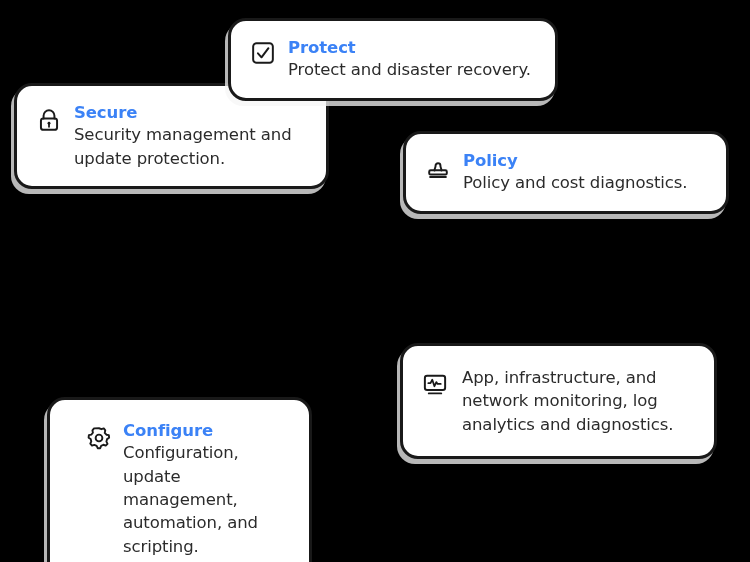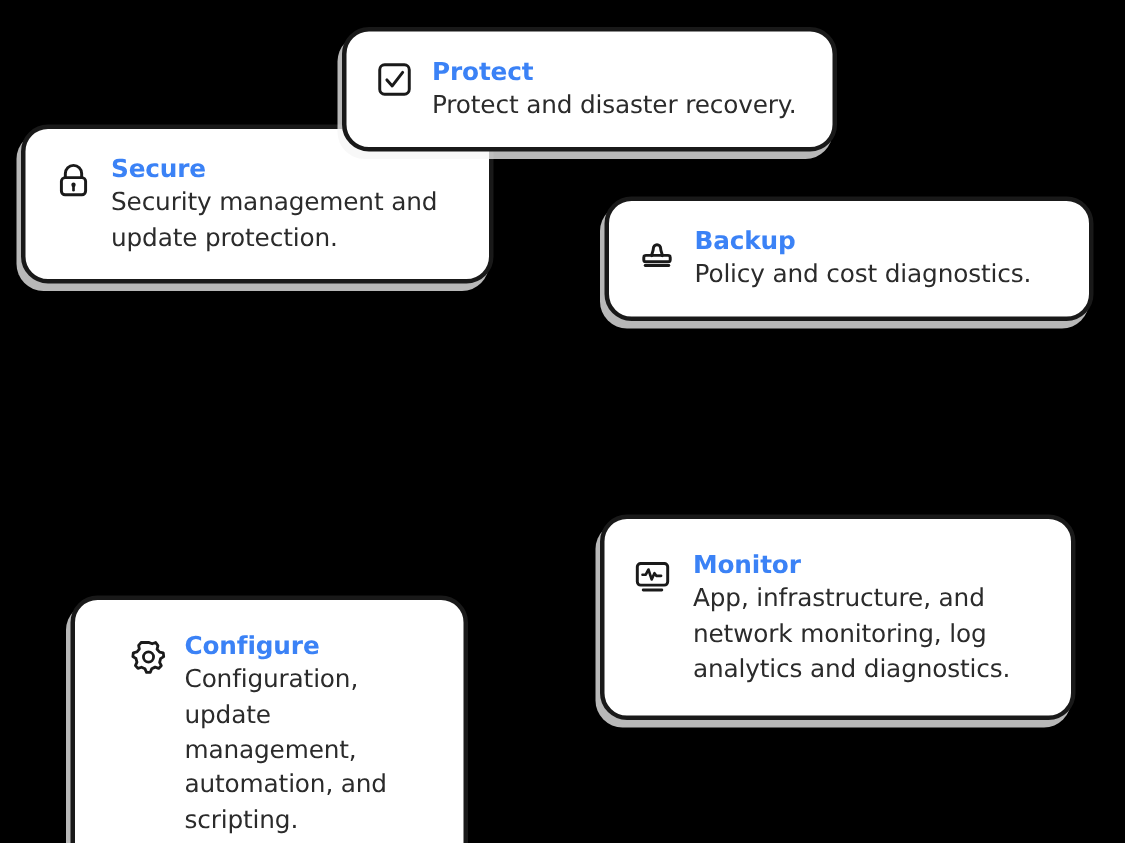--- a/index.html
+++ b/index.html
@@ -120,35 +120,34 @@
 
   <div class="card" id="card-govern">
     <span class="card-icon">
       <svg viewBox="0 0 32 32" fill="none" xmlns="http://www.w3.org/2000/svg">
         <path d="M12.3 18.6 c0-2.2 1.1-3.0 1.1-5.1 a2.6 2.6 0 1 1 5.2 0 c0 2.1 1.1 2.9 1.1 5.1" stroke="#1a1a1a" stroke-width="2.1" stroke-linecap="round" stroke-linejoin="round"></path>
         <rect x="6.6" y="18.4" width="18.8" height="4.6" rx="1.5" stroke="#1a1a1a" stroke-width="2.1"></rect>
         <path d="M7.6 25.6 H24.4" stroke="#1a1a1a" stroke-width="2.1" stroke-linecap="round"></path>
       </svg>
     </span>
     <div class="card-text">
-      <div class="card-title">Backup</div>
+      <div class="card-title">Policy</div>
       <div class="card-desc">Policy and cost diagnostics.</div>
     </div>
   </div>
 
   <div class="card" id="card-monitor">
     <span class="card-icon">
       <svg viewBox="0 0 32 32" fill="none" xmlns="http://www.w3.org/2000/svg">
         <rect x="5.2" y="7.1" width="21.6" height="15.4" rx="2.4" stroke="#1a1a1a" stroke-width="2.1"></rect>
         <path d="M8.9 15.1 h2.3 l1.9 -3.7 l2.3 7.0 l2.0 -4.4 l1.3 1.9 h3.4" stroke="#1a1a1a" stroke-width="1.9" stroke-linecap="round" stroke-linejoin="round"></path>
         <path d="M9.4 26.0 H22.6" stroke="#1a1a1a" stroke-width="2.1" stroke-linecap="round"></path>
       </svg>
     </span>
     <div class="card-text">
-      <div class="card-title">Monitor</div>
       <div class="card-desc">App, infrastructure, and network monitoring, log analytics and diagnostics.</div>
     </div>
   </div>
 
   <div class="card" id="card-configure">
     <span class="card-icon">
       <svg viewBox="0 0 32 32" fill="none" xmlns="http://www.w3.org/2000/svg">
         <path d="M16 5.6 l2.6 1.0 l2.5 -0.9 l1.6 2.2 l-0.6 2.6 l1.8 2.0 l2.6 0.5 l0.3 2.7 l-2.2 1.5 l-0.7 2.6 l1.2 2.4 l-1.9 1.9 l-2.5 -0.9 l-2.4 1.2 l-1.0 2.5 l-2.7 0.0 l-1.1 -2.5 l-2.5 -1.1 l-2.5 0.8 l-1.8 -2.0 l1.1 -2.4 l-0.7 -2.6 l-2.2 -1.4 l0.3 -2.7 l2.6 -0.6 l1.7 -2.0 l-0.5 -2.6 l1.7 -2.1 Z" stroke="#1a1a1a" stroke-width="2.0" stroke-linejoin="round"></path>
         <circle cx="16" cy="16" r="3.6" stroke="#1a1a1a" stroke-width="2.0"></circle>
       </svg>

